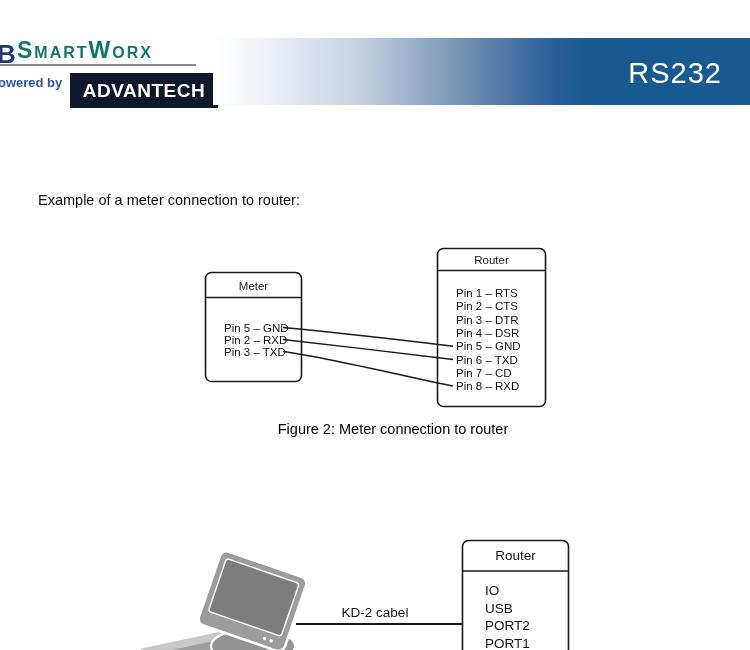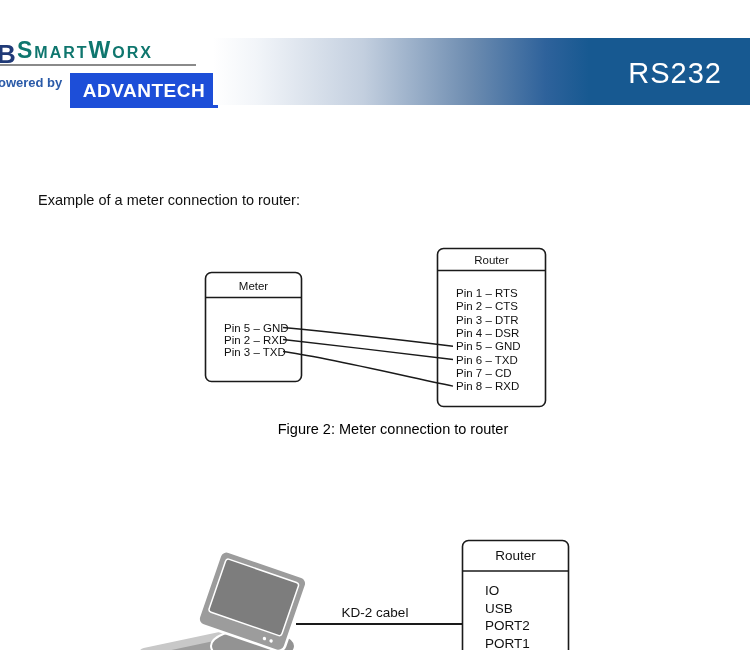--- a/index.html
+++ b/index.html
@@ -19,21 +19,21 @@
   }
   .logo-rule {
     position:absolute; left:0; top:64px; width:196px; height:2px; background:#8a8a8a;
   }
   .powered-by {
     position:absolute; left:-10px; top:75px;
     font-size:13px; font-weight:bold; color:#2a5aa8; white-space:nowrap;
   }
   .advantech-box {
     position:absolute; left:70px; top:73px; width:148px; height:35px;
-    background:#1d4ed8; display:flex; align-items:center; justify-content:center;
+    background:#0f172a; display:flex; align-items:center; justify-content:center;
   }
   .advantech-box span {
     color:#ffffff; font-size:19px; font-weight:bold; letter-spacing:0.5px;
   }
   .gradient-bar {
     position:absolute; left:213px; top:38px; width:537px; height:67px;
     background:linear-gradient(90deg,#ffffff 0%,#f2f5f9 8%,#c3cfdf 28%,#6d8cb0 48%,#2e629b 62%,#175991 70%,#175991 100%);
     display:flex; align-items:center; justify-content:flex-end;
     padding-right:28px; box-sizing:border-box;
   }

